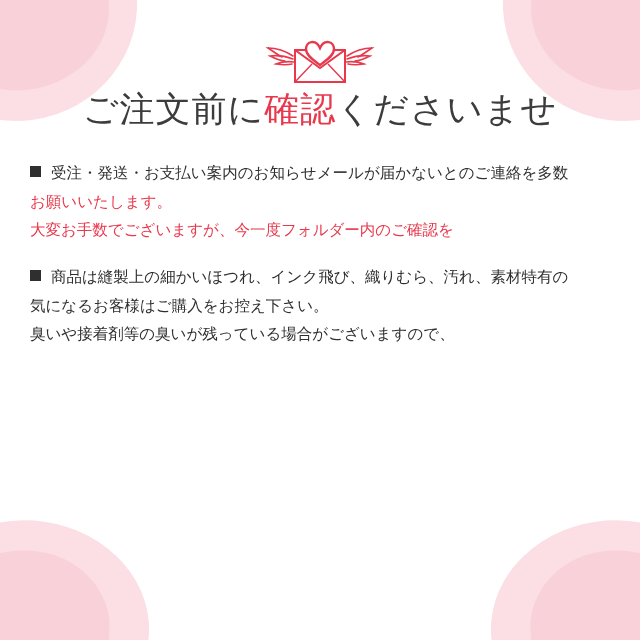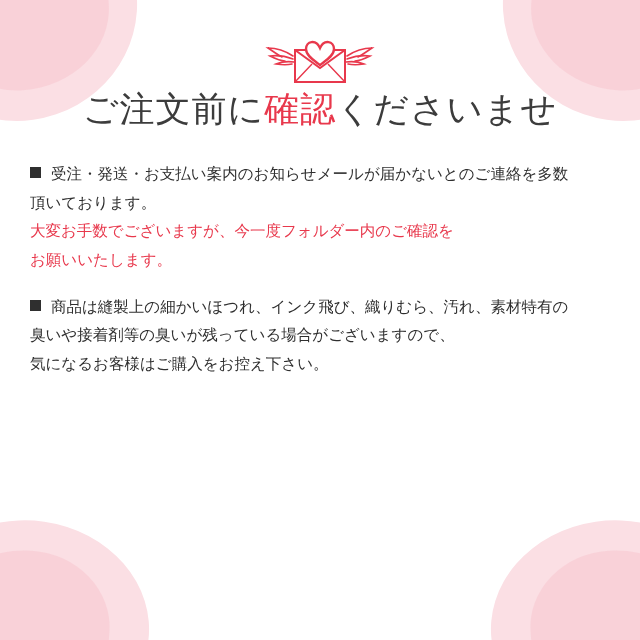--- a/index.html
+++ b/index.html
@@ -132,21 +132,21 @@
 
   
   .body-block {
     position: absolute;
     top: 160px;
     left: 30px;
     width: 590px;
     color: #2f2f2f;
     font-size: 15.5px;
     line-height: 1.85;
-    font-family: Liberation Sans, sans-serif;
+    font-family: Liberation Mono, monospace;
   }
   .para {
     margin-bottom: 18px;
   }
   .para:last-child {
     margin-bottom: 0;
   }
   .line {
     white-space: nowrap;
   }
@@ -199,29 +199,28 @@
   </div>
 
   <div class="title">
     <span>ご注文前に</span><span class="accent">確認</span><span>くださいませ</span>
   </div>
 
   <div class="body-block">
 
     <div class="para">
       <div class="line"><span class="bullet-sq"></span><span>受注・発送・お支払い案内のお知らせメールが届かないとのご連絡を多数</span></div>
-      <div class="line"><span>頂いております。</span></div>
+      <div class="line red"><span>お願いいたします。</span></div>
       <div class="line red"><span>大変お手数でございますが、今一度フォルダー内のご確認を</span></div>
-      <div class="line red"><span>お願いいたします。</span></div>
     </div>
 
 
     <div class="para">
     </div>
 
     <div class="para">
       <div class="line"><span class="bullet-sq"></span><span>商品は縫製上の細かいほつれ、インク飛び、織りむら、汚れ、素材特有の</span></div>
+      <div class="line"><span>気になるお客様はご購入をお控え下さい。</span></div>
       <div class="line"><span>臭いや接着剤等の臭いが残っている場合がございますので、</span></div>
-      <div class="line"><span>気になるお客様はご購入をお控え下さい。</span></div>
     </div>
 
   </div>
 </div>
 
 </body></html>

